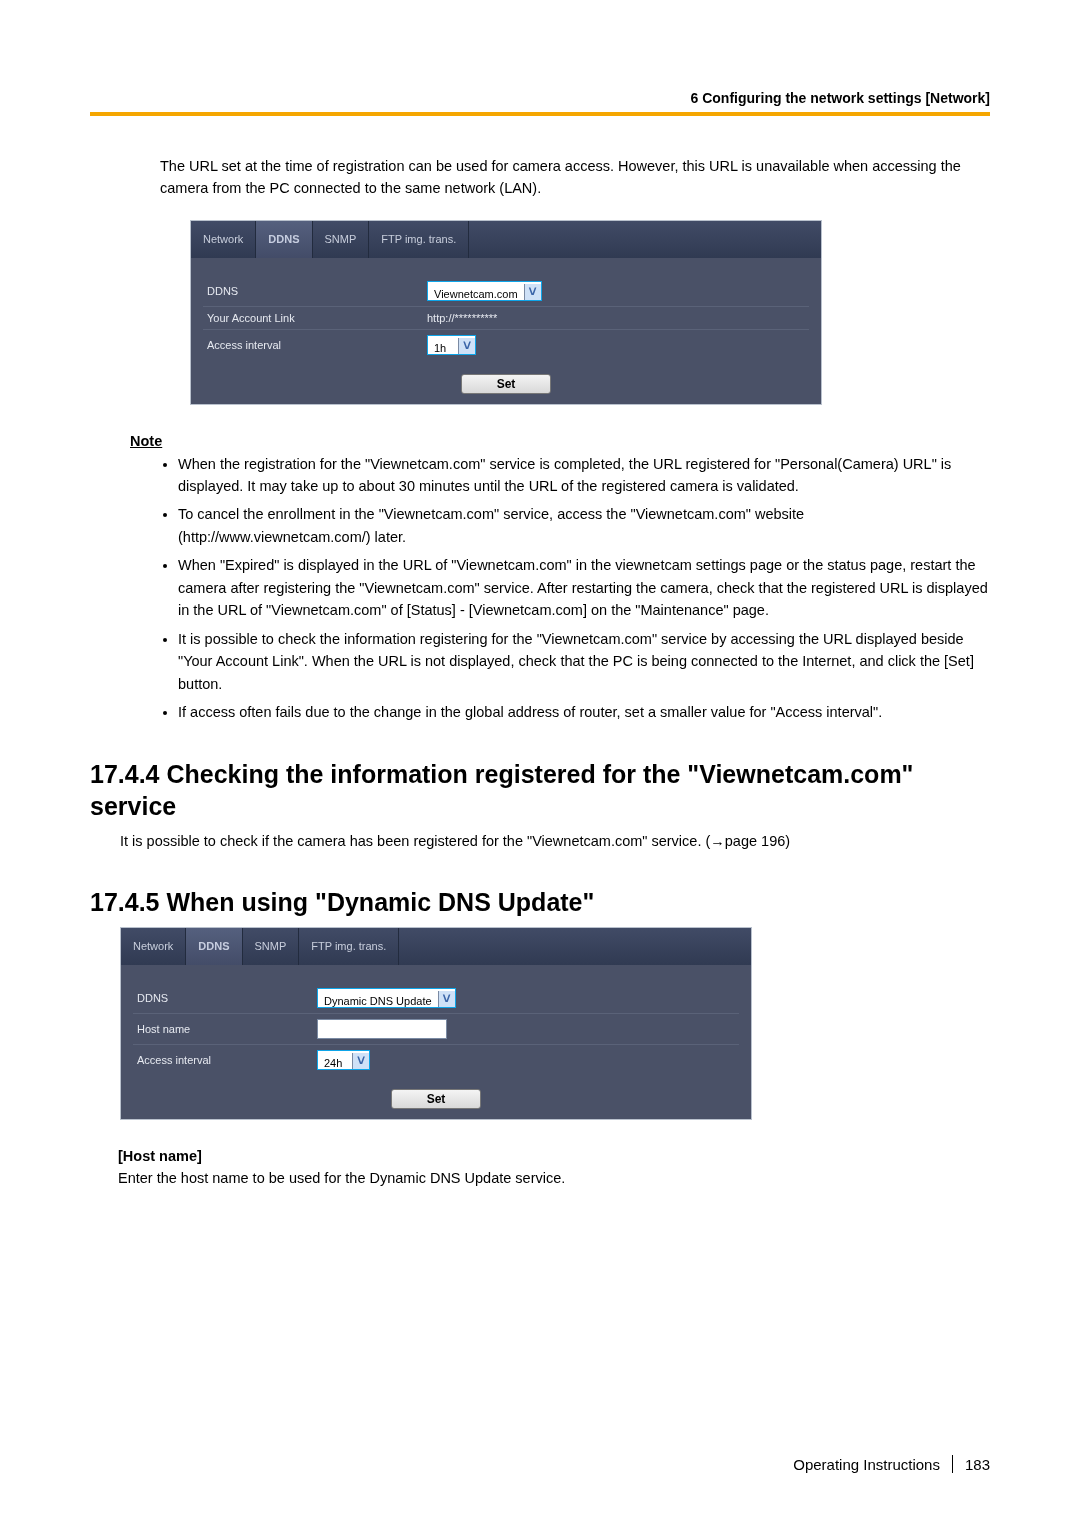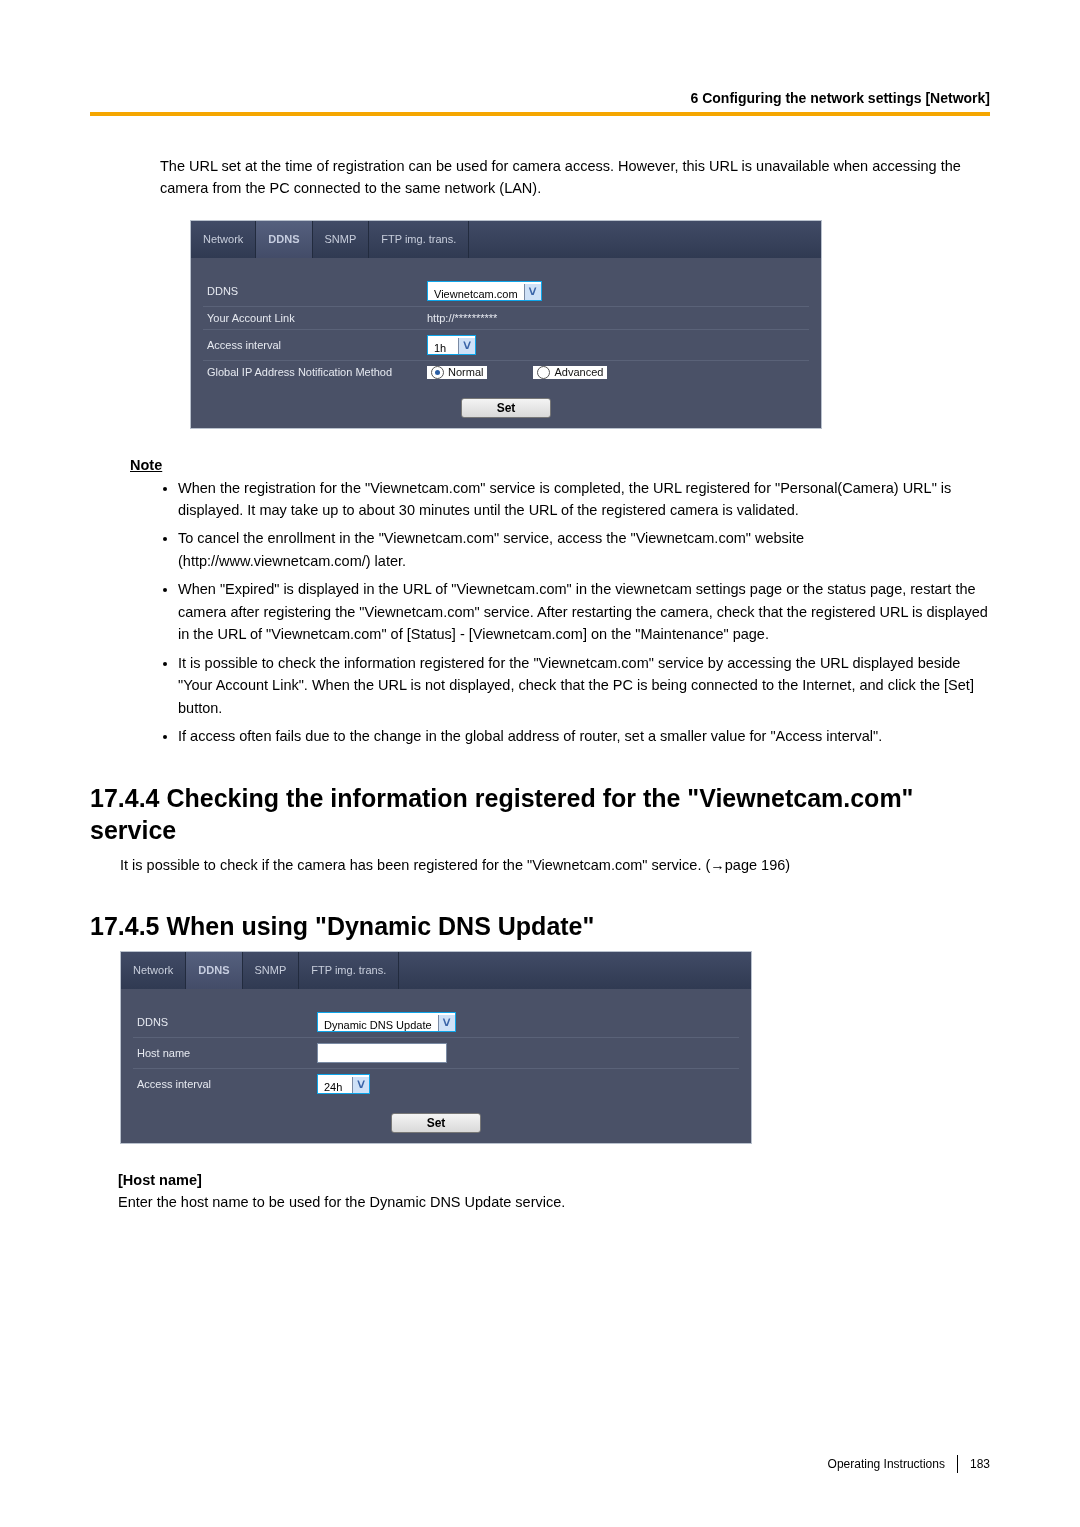--- a/index.html
+++ b/index.html
@@ -171,21 +171,21 @@
     line-height: 1.5;
   }
   ul.tight {
     margin: 0 0 0 34px;
     padding-left: 18px;
   }
   .footer-line {
     position: absolute;
     bottom: 54px;
     right: 90px;
-    font-size: 12px;
+    font-size: 15px;
     display: flex;
     align-items: center;
     gap: 12px;
   }
   .footer-line .sep {
     border-left: 1px solid #000;
     height: 18px;
   }
   .val-strip { background:#fff; color:#000; padding:2px 4px; display:inline-block; font-size:11px; height:14px; line-height:14px;}
 </style>
@@ -223,46 +223,32 @@
       </div>
       <div class="panel-row">
         <div class="p-label">Access interval</div>
         <div class="p-value">
           <span class="select-ctl">
             <span class="sel-text" style="min-width:18px;">1h</span>
             <span class="sel-arrow">˅</span>
           </span>
         </div>
       </div>
-      <div class="panel-row">
-        <div class="p-label">Global IP Address Notification Method</div>
-        <div class="p-value" style="background:#fff0;">
-          <span class="radio-opt" style="background:#fff; padding:0 4px;">
-            <span class="radio-dot sel"></span>
-            <span class="radio-label">Normal</span>
-          </span>
-          <span style="width:30px;"></span>
-          <span class="radio-opt" style="background:#fff; padding:0 4px;">
-            <span class="radio-dot"></span>
-            <span class="radio-label">Advanced</span>
-          </span>
-        </div>
-      </div>
     </div>
     <div class="set-row">
       <span class="set-btn">Set</span>
     </div>
   </div>
 
   <div class="note-head">Note</div>
   <ul class="notes">
     <li>When the registration for the "Viewnetcam.com" service is completed, the URL registered for "Personal(Camera) URL" is displayed. It may take up to about 30 minutes until the URL of the registered camera is validated.</li>
     <li>To cancel the enrollment in the "Viewnetcam.com" service, access the "Viewnetcam.com" website (http://www.viewnetcam.com/) later.</li>
     <li>When "Expired" is displayed in the URL of "Viewnetcam.com" in the viewnetcam settings page or the status page, restart the camera after registering the "Viewnetcam.com" service. After restarting the camera, check that the registered URL is displayed in the URL of "Viewnetcam.com" of [Status] - [Viewnetcam.com] on the "Maintenance" page.</li>
-    <li>It is possible to check the information registered for the "Viewnetcam.com" service by accessing the URL displayed beside "Your Account Link". When the URL is not displayed, check that the PC is being connected to the Internet, and click the [Set] button.</li>
+    <li>It is possible to check the information registering for the "Viewnetcam.com" service by accessing the URL displayed beside "Your Account Link". When the URL is not displayed, check that the PC is being connected to the Internet, and click the [Set] button.</li>
     <li>If access often fails due to the change in the global address of router, set a smaller value for "Access interval".</li>
   </ul>
 
   <h2>17.4.4  Checking the information registered for the "Viewnetcam.com" service</h2>
   <p class="body-p">It is possible to check if the camera has been registered for the "Viewnetcam.com" service. (→page 196)</p>
 
   <h2>17.4.5  When using "Dynamic DNS Update"</h2>
 
   <div class="screenshot-block" style="margin-left:30px;">
     <div class="tab-row">

